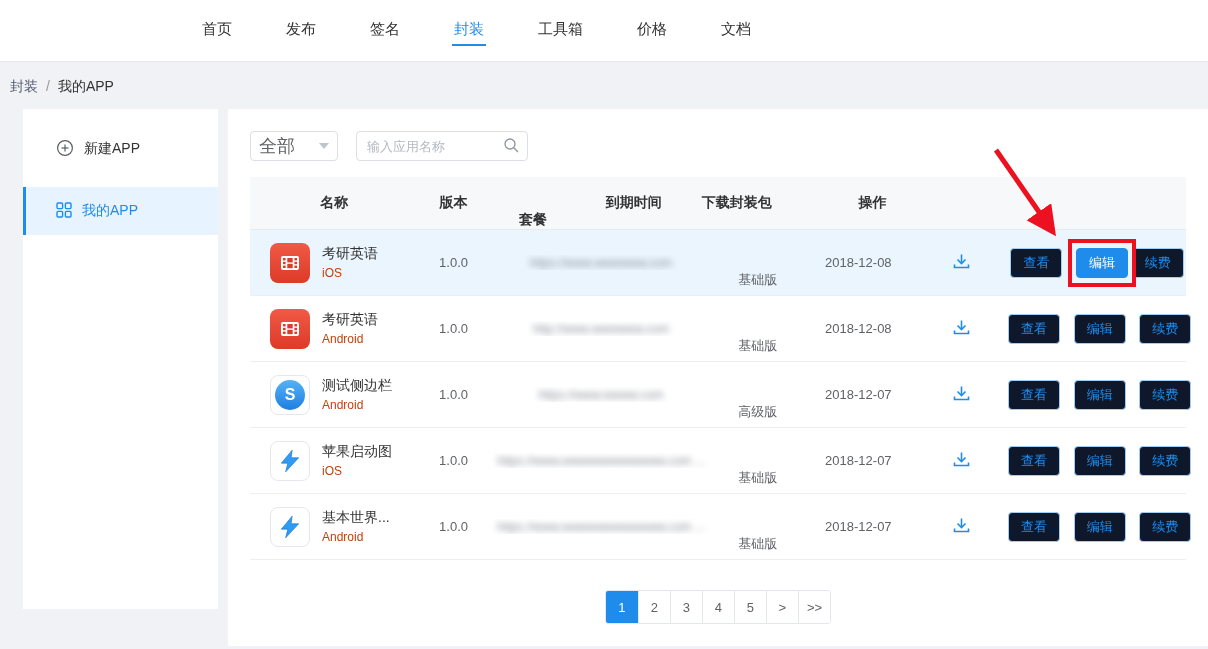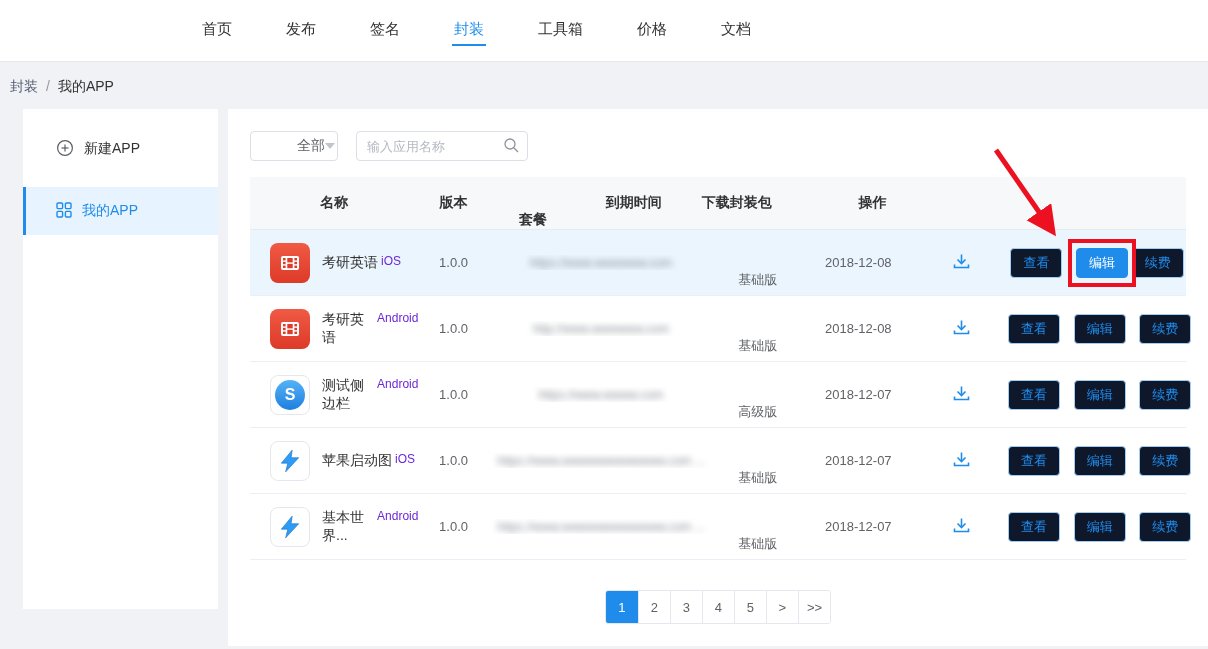--- a/index.html
+++ b/index.html
@@ -26,22 +26,22 @@
     height:48px; display:flex; align-items:center; gap:10px;
     padding-left:30px; font-size:14px; color:#333; cursor:pointer;
     border-left:3px solid transparent; margin-bottom:14px;
   }
   .side-item.active { background:#e7f3fe; color:#1f8ceb; border-left-color:#1f8ceb; }
   .main { flex:1; background:#fff; padding:22px; min-height:528px; }
   
   .filters { display:flex; gap:18px; margin-bottom:16px; }
   .select {
     width:88px; height:30px; border:1px solid #dcdfe6; border-radius:4px;
-    display:flex; align-items:center; justify-content:flex-end;
-    padding:0 2px; font-size:14px; color:#606266; cursor:pointer; background:#fff;
+    display:flex; align-items:center; justify-content:space-between;
+    padding:0 8px; font-size:18px; color:#606266; cursor:pointer; background:#fff;
   }
   .caret { width:0; height:0; border-left:5px solid transparent; border-right:5px solid transparent; border-top:6px solid #c0c4cc; }
   .search { position:relative; width:172px; }
   .search input {
     width:100%; height:30px; border:1px solid #dcdfe6; border-radius:4px;
     padding:0 30px 0 10px; font-size:13px; color:#333; outline:none;
     font-family:"Liberation Sans","DejaVu Sans",sans-serif;
   }
   .search input::placeholder { color:#b4b9c2; }
   .search .mag { position:absolute; right:8px; top:6px; }
@@ -65,23 +65,23 @@
     display:flex; align-items:center; justify-content:center;
   }
   .app-icon.film { background:linear-gradient(#f05a45,#dd3a28); }
   .app-icon.boxed { background:#fff; border:1px solid #e4e7ed; }
   .compass-circle {
     width:30px; height:30px; border-radius:50%;
     background:linear-gradient(#55b2f6,#1e7fe0);
     color:#fff; font-weight:bold; font-size:16px;
     display:flex; align-items:center; justify-content:center;
   }
-  .name-wrap { display:flex; flex-direction:row; gap:3px; text-align:left; }
+  .name-wrap { display:flex; flex-direction:column; gap:3px; text-align:left; }
   .app-name { font-size:14px; color:#333; }
-  .app-platform { font-size:12px; color:#6d28d9; }
+  .app-platform { font-size:12px; color:#c2410c; }
   .blurred { color:#8a8f98; filter:blur(3px); user-select:none; font-size:12px; }
   .dl { background:none; border:none; cursor:pointer; padding:4px; }
   .btn {
     display:inline-block; min-width:50px; padding:5px 12px; font-size:13px;
     color:#1f8ceb; background:#0f172a; border:1px solid #9ecdf6; border-radius:4px;
     cursor:pointer; font-family:inherit;
   }
   .btn + .btn, .edit-wrap { margin-left:10px; }
   .edit-wrap { position:relative; display:inline-block; }
   .edit-wrap .btn { margin-left:0; }

